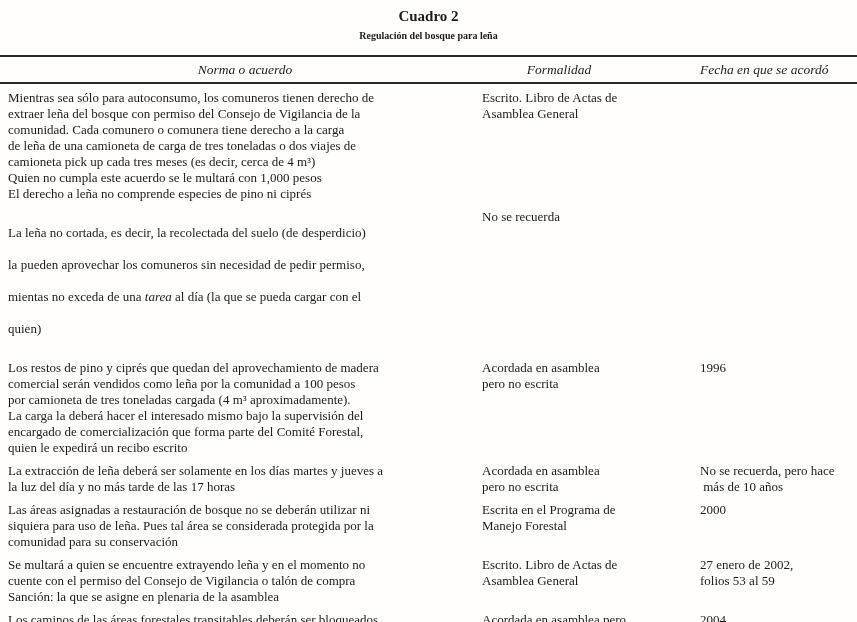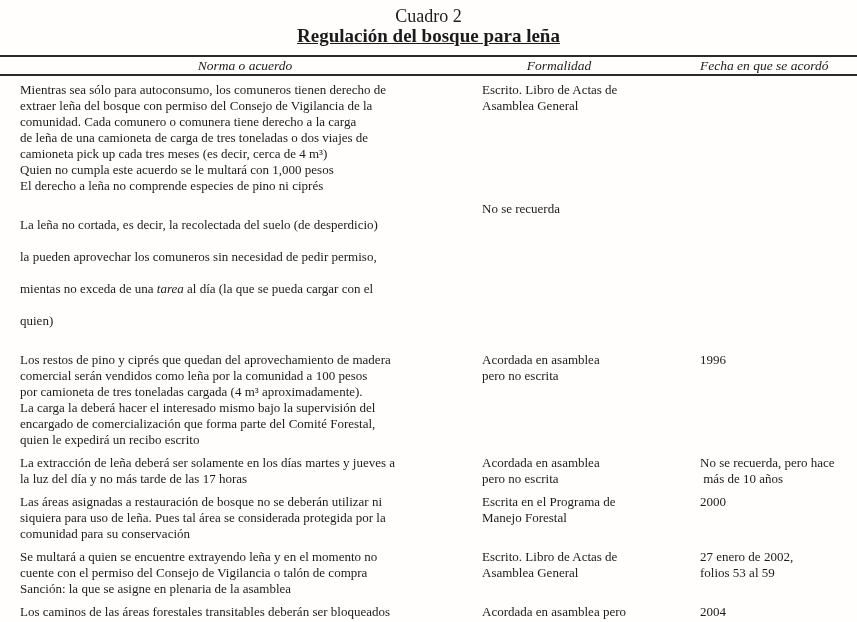--- a/index.html
+++ b/index.html
@@ -5,49 +5,49 @@
   html,body { margin:0; padding:0; background:#ffffff; }
   .page {
     position:relative;
     width:857px; height:622px;
     background:#fffefd;
     font-family:"Liberation Serif", serif;
     color:#1b1b1b;
     overflow:hidden;
   }
   .titles { text-align:center; padding-top:7px; }
-  .title   { font-size:18px; font-weight:normal; line-height:19px; }
-  .subtitle{ font-size:19px; font-weight:bold; line-height:19px;text-decoration:underline; }
+  .title   { font-size:15px; font-weight:bold; line-height:19px; }
+  .subtitle{ font-size:10px; font-weight:bold; line-height:19px; }
 
   .rule { height:2px; background:#2a2a2a; width:857px; }
   .rule.thin { height:1.5px; }
 
   .thead {
     display:grid;
     grid-template-columns:482px 218px 157px;
     align-items:center;
-    height:17px;
+    height:25px;
   }
   .th { font-style:italic; font-size:13.5px; }
   .th-norma { text-align:center; padding-left:8px; }
   .th-form  { text-align:center; padding-right:64px; }
   .th-fecha { text-align:left; }
 
   .tbody { padding-top:6px; }
   .row {
     display:grid;
     grid-template-columns:482px 218px 157px;
     margin-bottom:7px;
   }
   .cell {
     font-size:13px;
     line-height:16px;
     white-space:pre-line;
   }
-  .cell-norma { padding-left:20px; padding-right:4px; }
+  .cell-norma { padding-left:8px; padding-right:4px; }
   .nline { white-space:normal; }
   .nline em { font-style:italic; }
 </style>
 </head>
 <body>
 
 <div class="page">
 
   <div class="titles">
     <div class="title">Cuadro 2</div>

